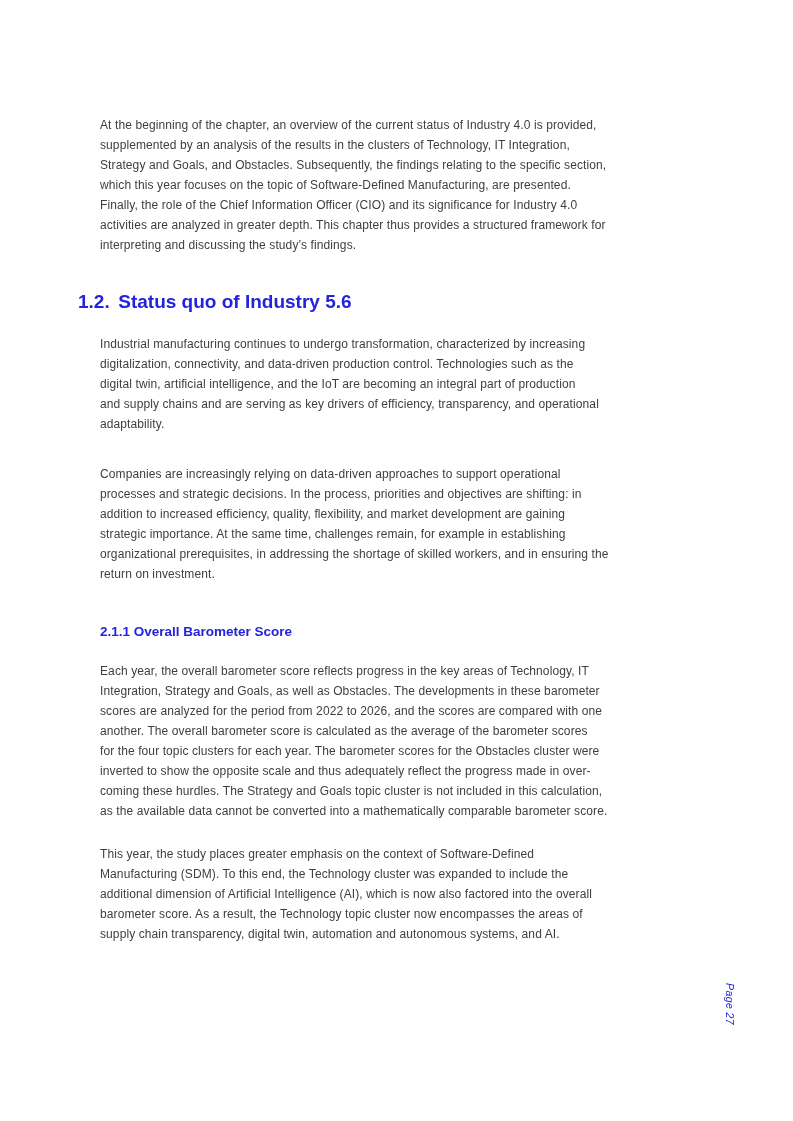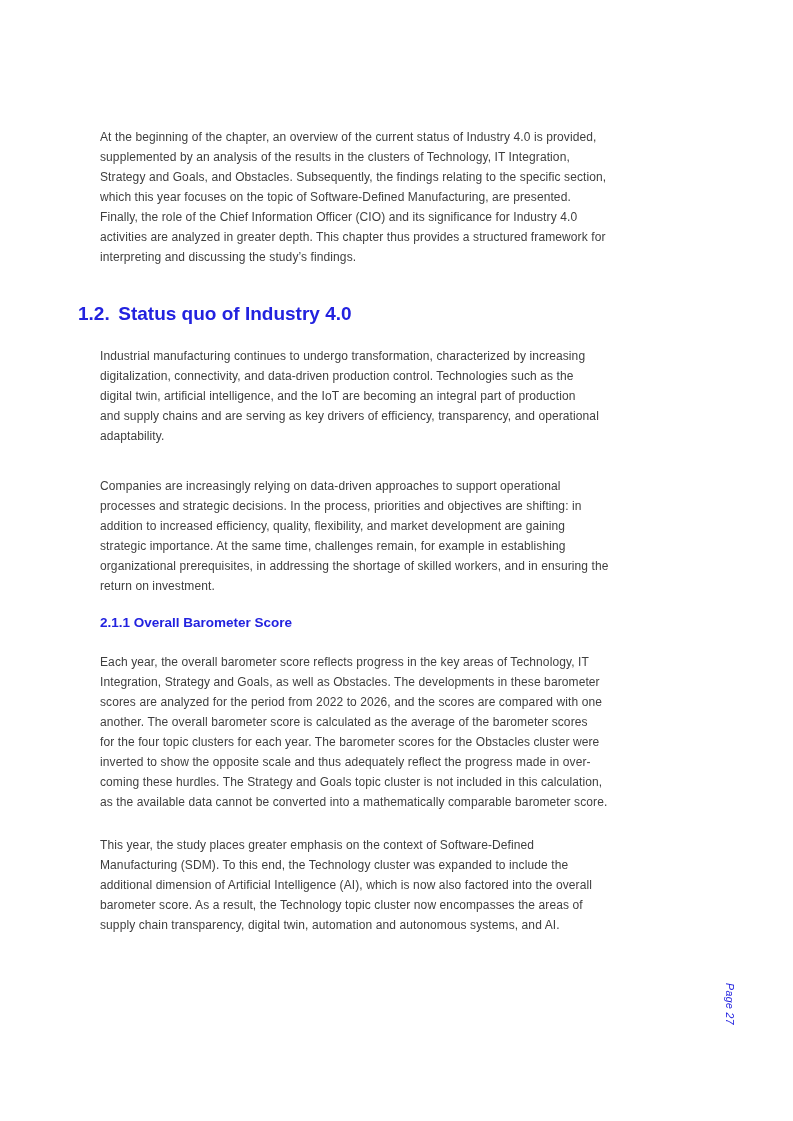--- a/index.html
+++ b/index.html
@@ -15,21 +15,21 @@
   .page {
     position: relative;
     width: 793px;
     height: 1121px;
     background: var(--background);
     overflow: hidden;
   }
   .content {
     position: absolute;
     left: 100px;
-    top: 16px;
+    top: 4px;
     width: 600px;
     padding-top: 111px;
   }
   .para {
     font-size: 12px;
     line-height: 20px;
     color: var(--body-text);
     white-space: pre;
     letter-spacing: 0.1px;
   }
@@ -41,21 +41,21 @@
     font-weight: bold;
     color: var(--accent-blue);
   }
   .section-heading .num {
     margin-right: 0.45em;
   }
   .para-after-heading { margin-top: 21px; }
   .para-spaced { margin-top: 30px; }
   .para-spaced-2 { margin-top: 23px; }
   .subsection-heading {
-    margin-top: 18px;
+    margin-top: 39px;
     font-size: 13.5px;
     line-height: 17px;
     font-weight: bold;
     color: var(--accent-blue);
   }
   .page-number {
     position: absolute;
     left: 724px;
     top: 983px;
     writing-mode: vertical-rl;
@@ -72,21 +72,21 @@
   <div class="content">
 
     <p class="para">At the beginning of the chapter, an overview of the current status of Industry 4.0 is provided,
 supplemented by an analysis of the results in the clusters of Technology, IT Integration,
 Strategy and Goals, and Obstacles. Subsequently, the findings relating to the specific section,
 which this year focuses on the topic of Software-Defined Manufacturing, are presented.
 Finally, the role of the Chief Information Officer (CIO) and its significance for Industry 4.0
 activities are analyzed in greater depth. This chapter thus provides a structured framework for
 interpreting and discussing the study’s findings.</p>
 
-    <h1 class="section-heading"><span class="num">1.2.</span><span>Status quo of Industry 4.0</span></h1>
+    <h1 class="section-heading"><span class="num">1.2.</span><span>Status quo of Industry 5.6</span></h1>
 
     <p class="para para-after-heading">Industrial manufacturing continues to undergo transformation, characterized by increasing
 digitalization, connectivity, and data-driven production control. Technologies such as the
 digital twin, artificial intelligence, and the IoT are becoming an integral part of production
 and supply chains and are serving as key drivers of efficiency, transparency, and operational
 adaptability.</p>
 
     <p class="para para-spaced">Companies are increasingly relying on data-driven approaches to support operational
 processes and strategic decisions. In the process, priorities and objectives are shifting: in
 addition to increased efficiency, quality, flexibility, and market development are gaining

